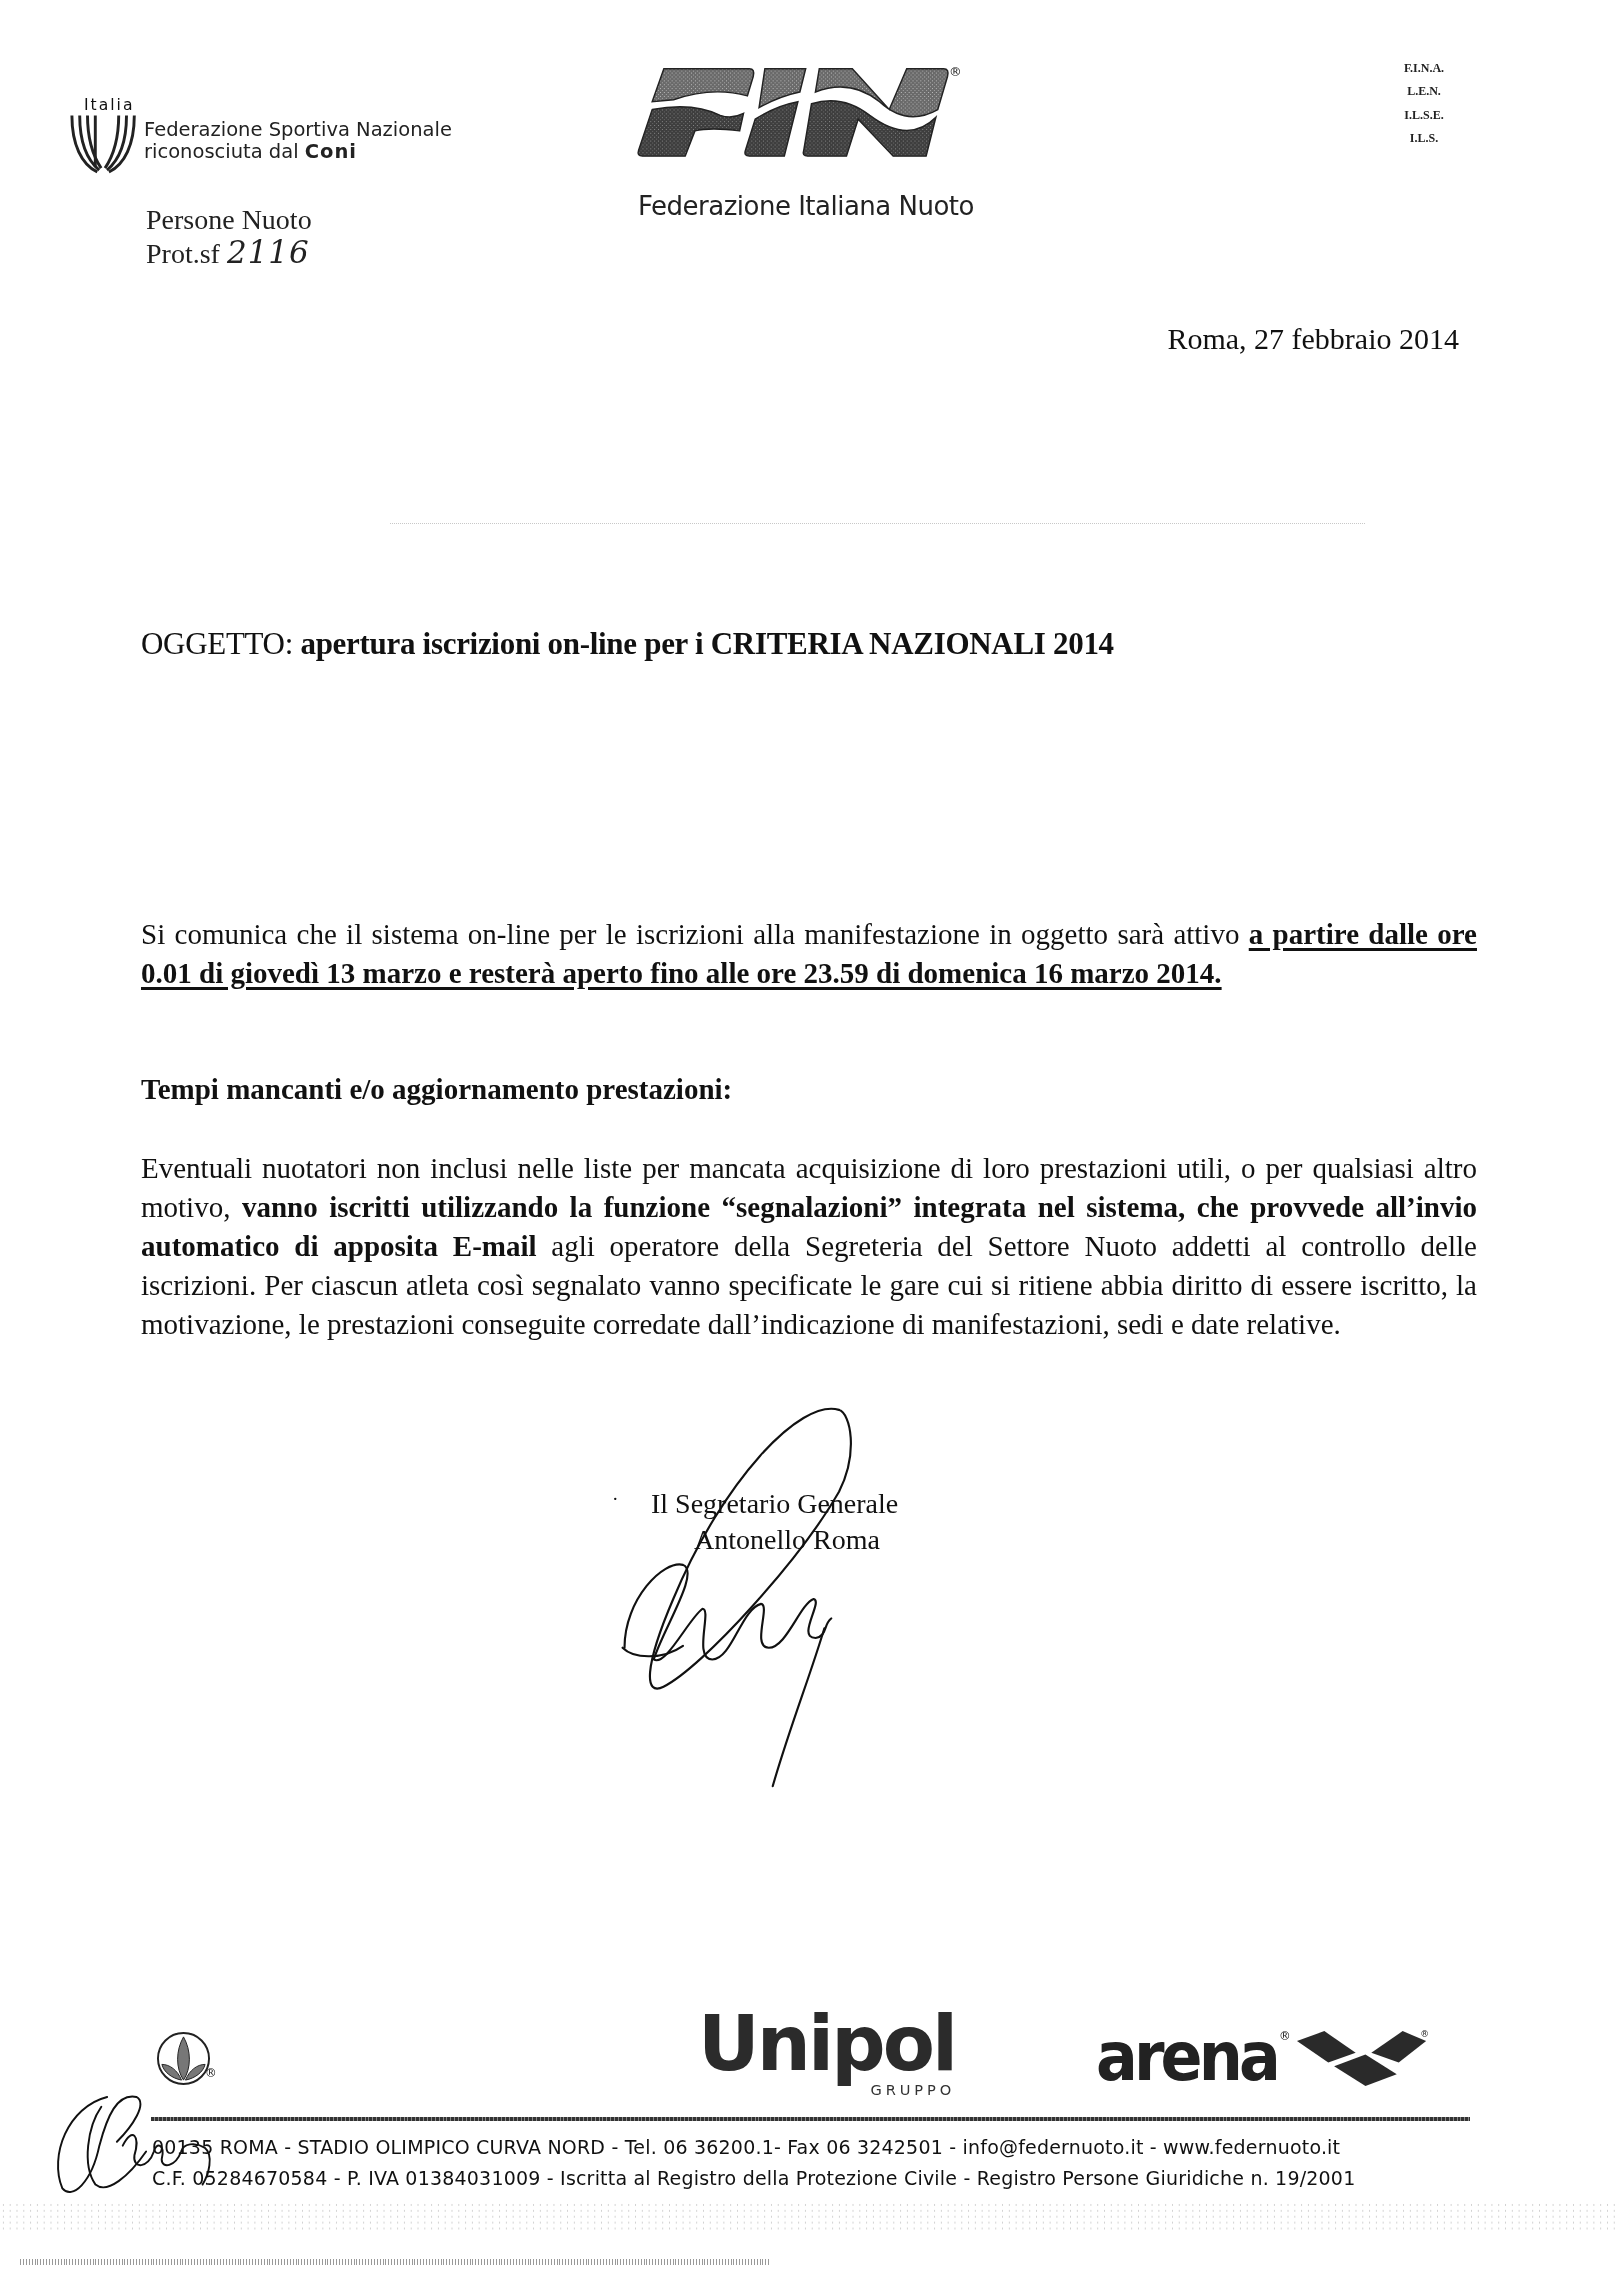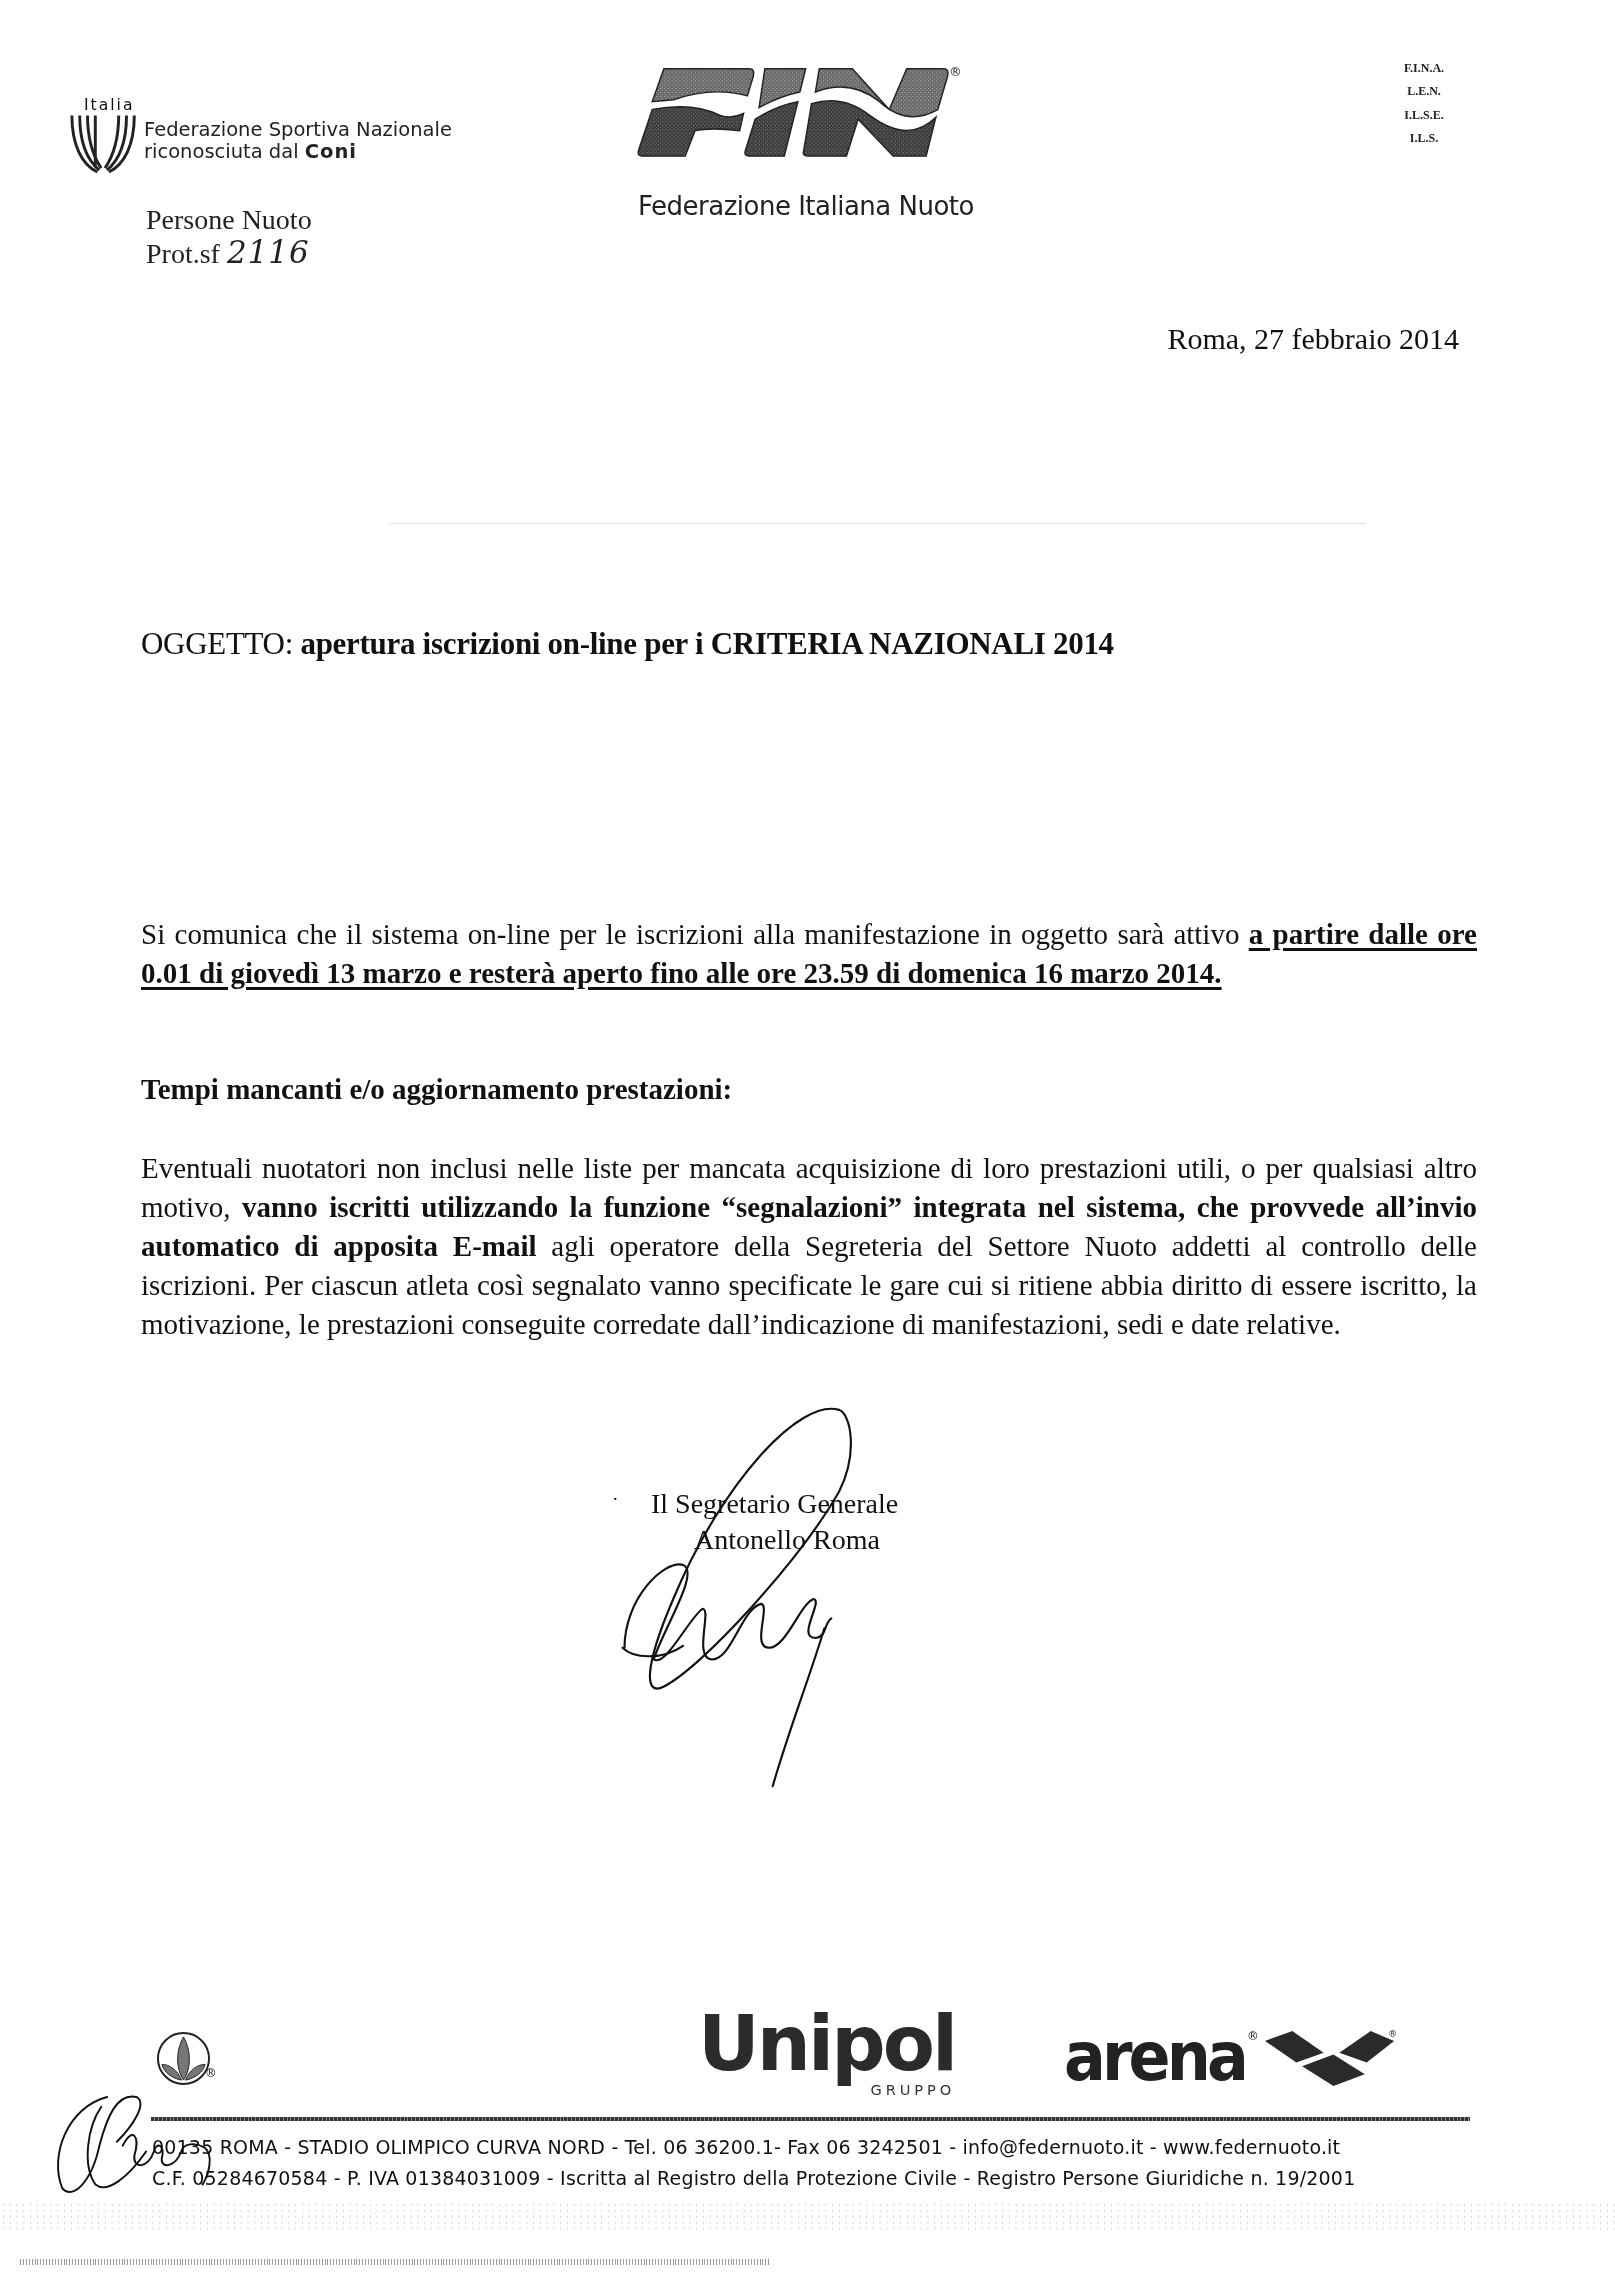--- a/index.html
+++ b/index.html
@@ -42,21 +42,21 @@
   
   .herbalife { left: 156px; top: 2029px; height: 59px; display: flex; align-items: center; }
   .herbalife-mark { width: 55px; height: 55px; }
   .herbalife-name { margin-left: 9.8px; font-family: "DejaVu Sans", sans-serif; font-size: 43px; letter-spacing: 8.8px; color: #fff; -webkit-text-stroke: 1.5px #333; font-weight: bold; }
   .herbalife-reg { font-family: "DejaVu Sans", sans-serif; font-size: 11.7px; margin-left: -5.9px; margin-top: 29px; }
 
   .unipol { left: 698px; top: 2005px; text-align: right; }
   .unipol-name { font-family: "DejaVu Sans", sans-serif; font-weight: bold; font-size: 76px; letter-spacing: -2.9px; color: #2b2b2b; line-height: 78px; }
   .unipol-sub { font-family: "DejaVu Sans", sans-serif; font-size: 14.6px; letter-spacing: 3.9px; color: #333; margin-top: -2px; }
 
-  .arena { left: 1064px; top: 2025px; display: flex; align-items: flex-start; }
+  .arena { left: 1096px; top: 2025px; display: flex; align-items: flex-start; }
   .arena-name { font-family: "DejaVu Sans", sans-serif; font-weight: bold; font-size: 62px; letter-spacing: -3.9px; color: #222; line-height: 64px; transform: scaleY(1.1); }
   .arena-reg { font-family: "DejaVu Sans", sans-serif; font-size: 11.7px; margin-left: 2px; margin-top: 3.9px; }
   .arena-mark { width: 137px; height: 59px; margin-left: 3.9px; margin-top: 3.9px; }
 
   
   .footer-rule { left: 151px; top: 2117px; width: 1319px; height: 3.9px; background: repeating-linear-gradient(90deg, #333 0 2.9px, #888 2.9px 3.9px); }
   .footer-line { left: 152px; font-family: "DejaVu Sans", sans-serif; font-size: 19px; color: #111; letter-spacing: 0.2px; white-space: nowrap; }
   .fl1 { top: 2136px; }
   .fl2 { top: 2167px; }
   .initials { left: 39px; top: 2087px; width: 185px; height: 127px; pointer-events: none; }

